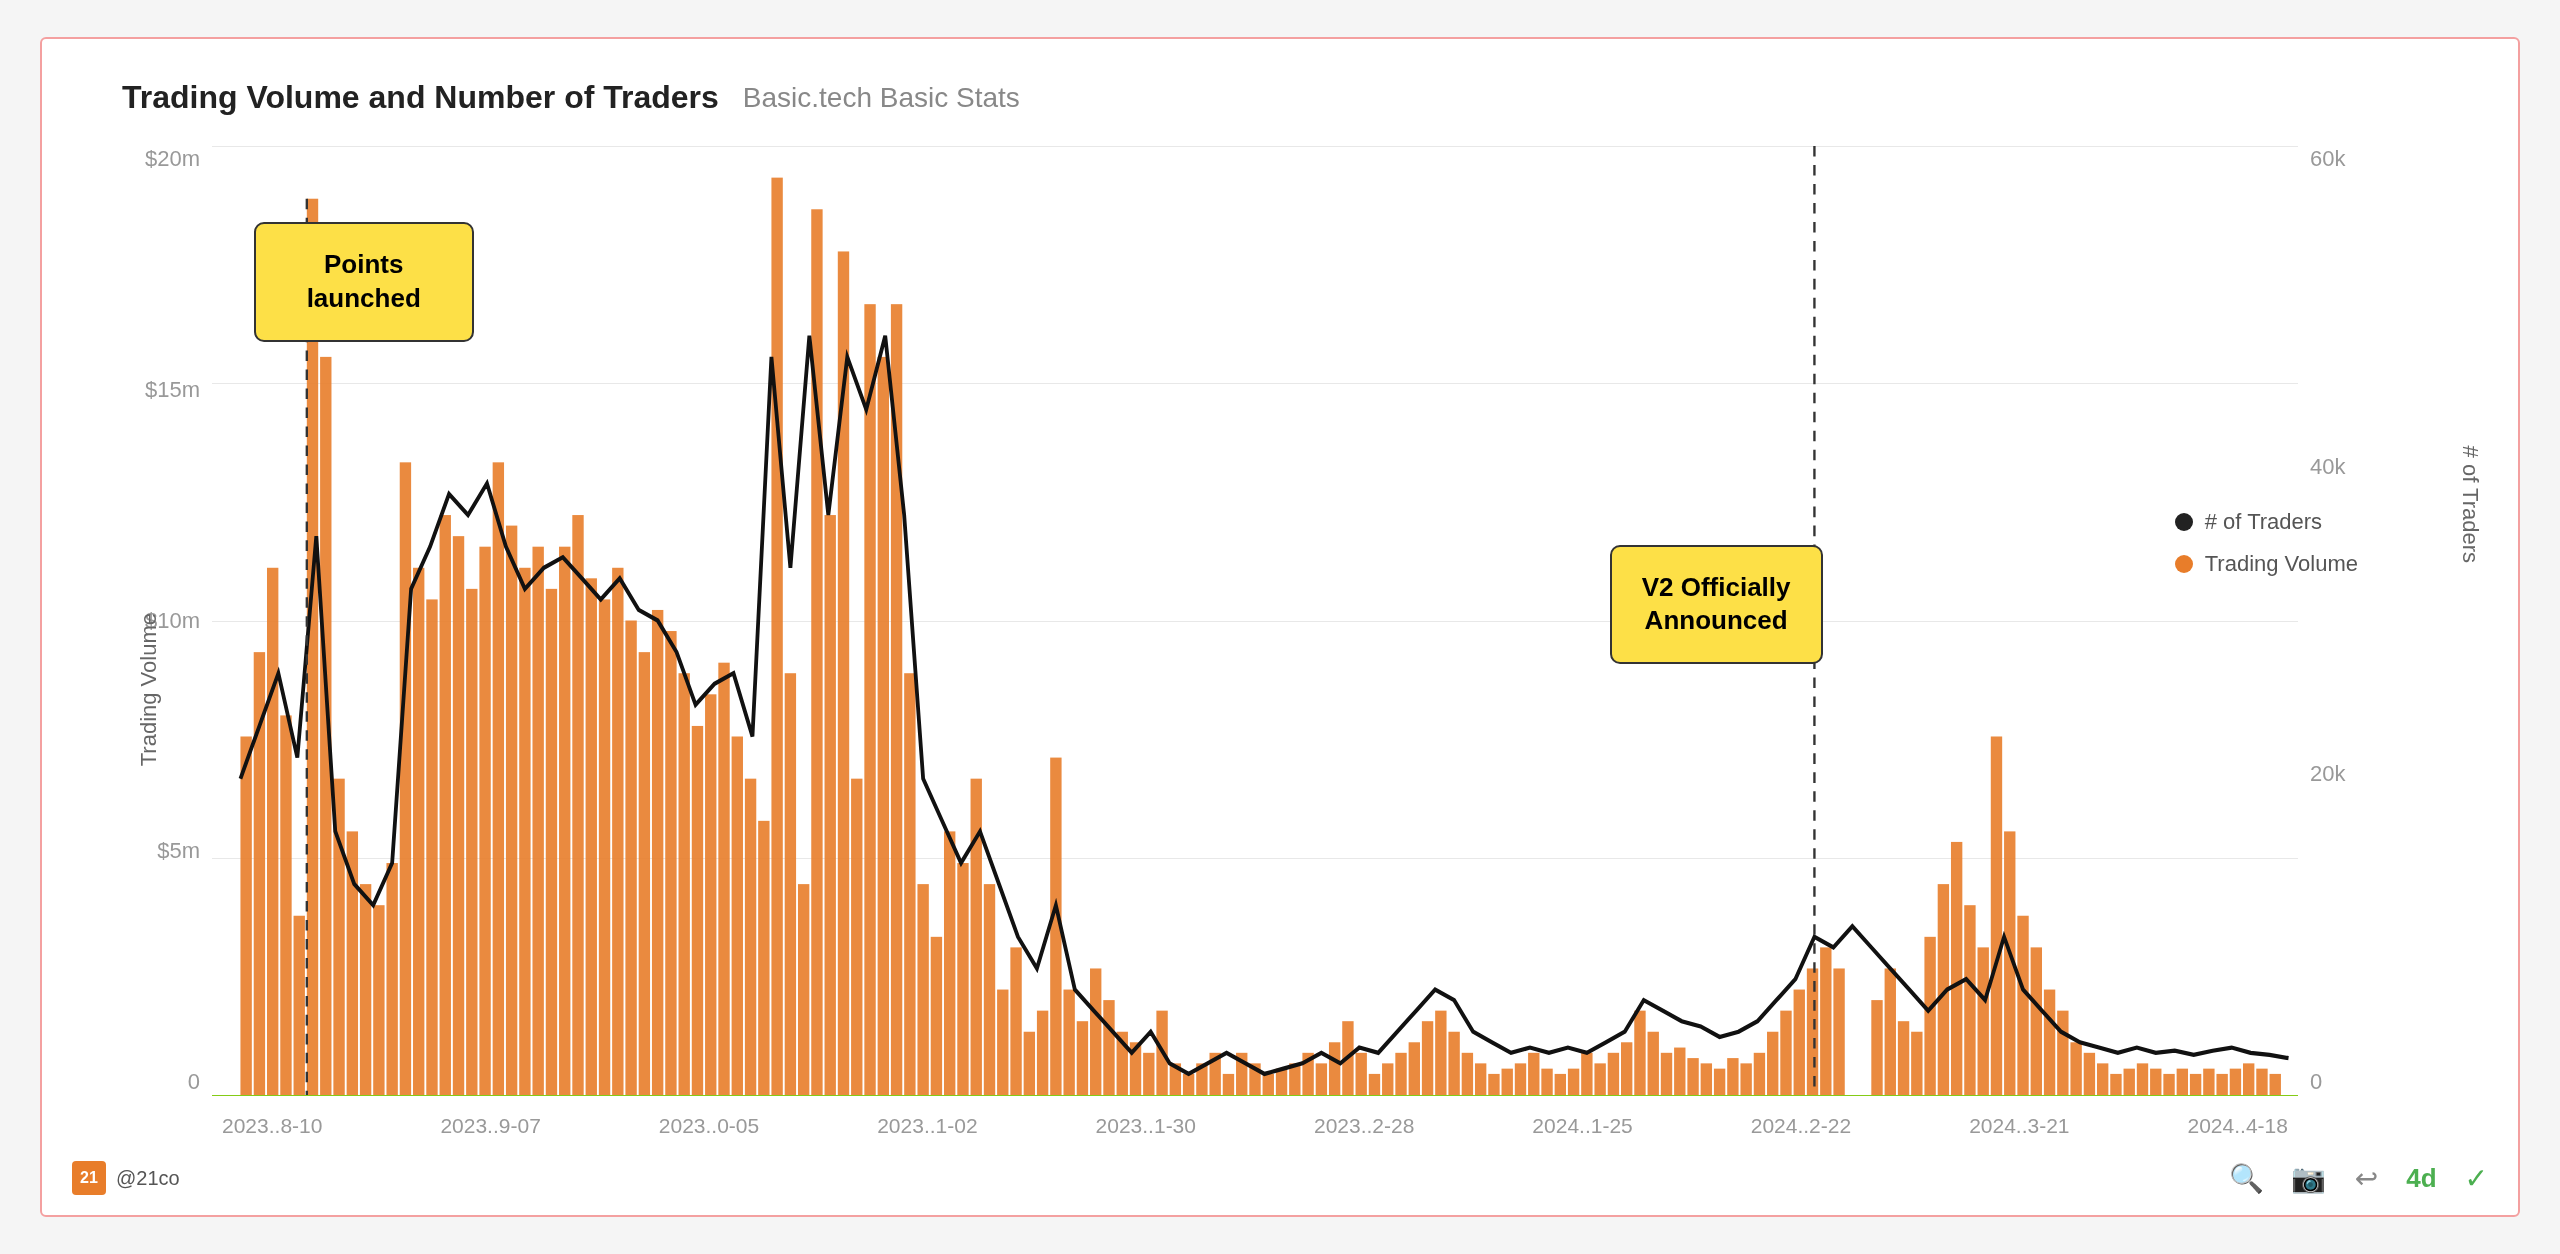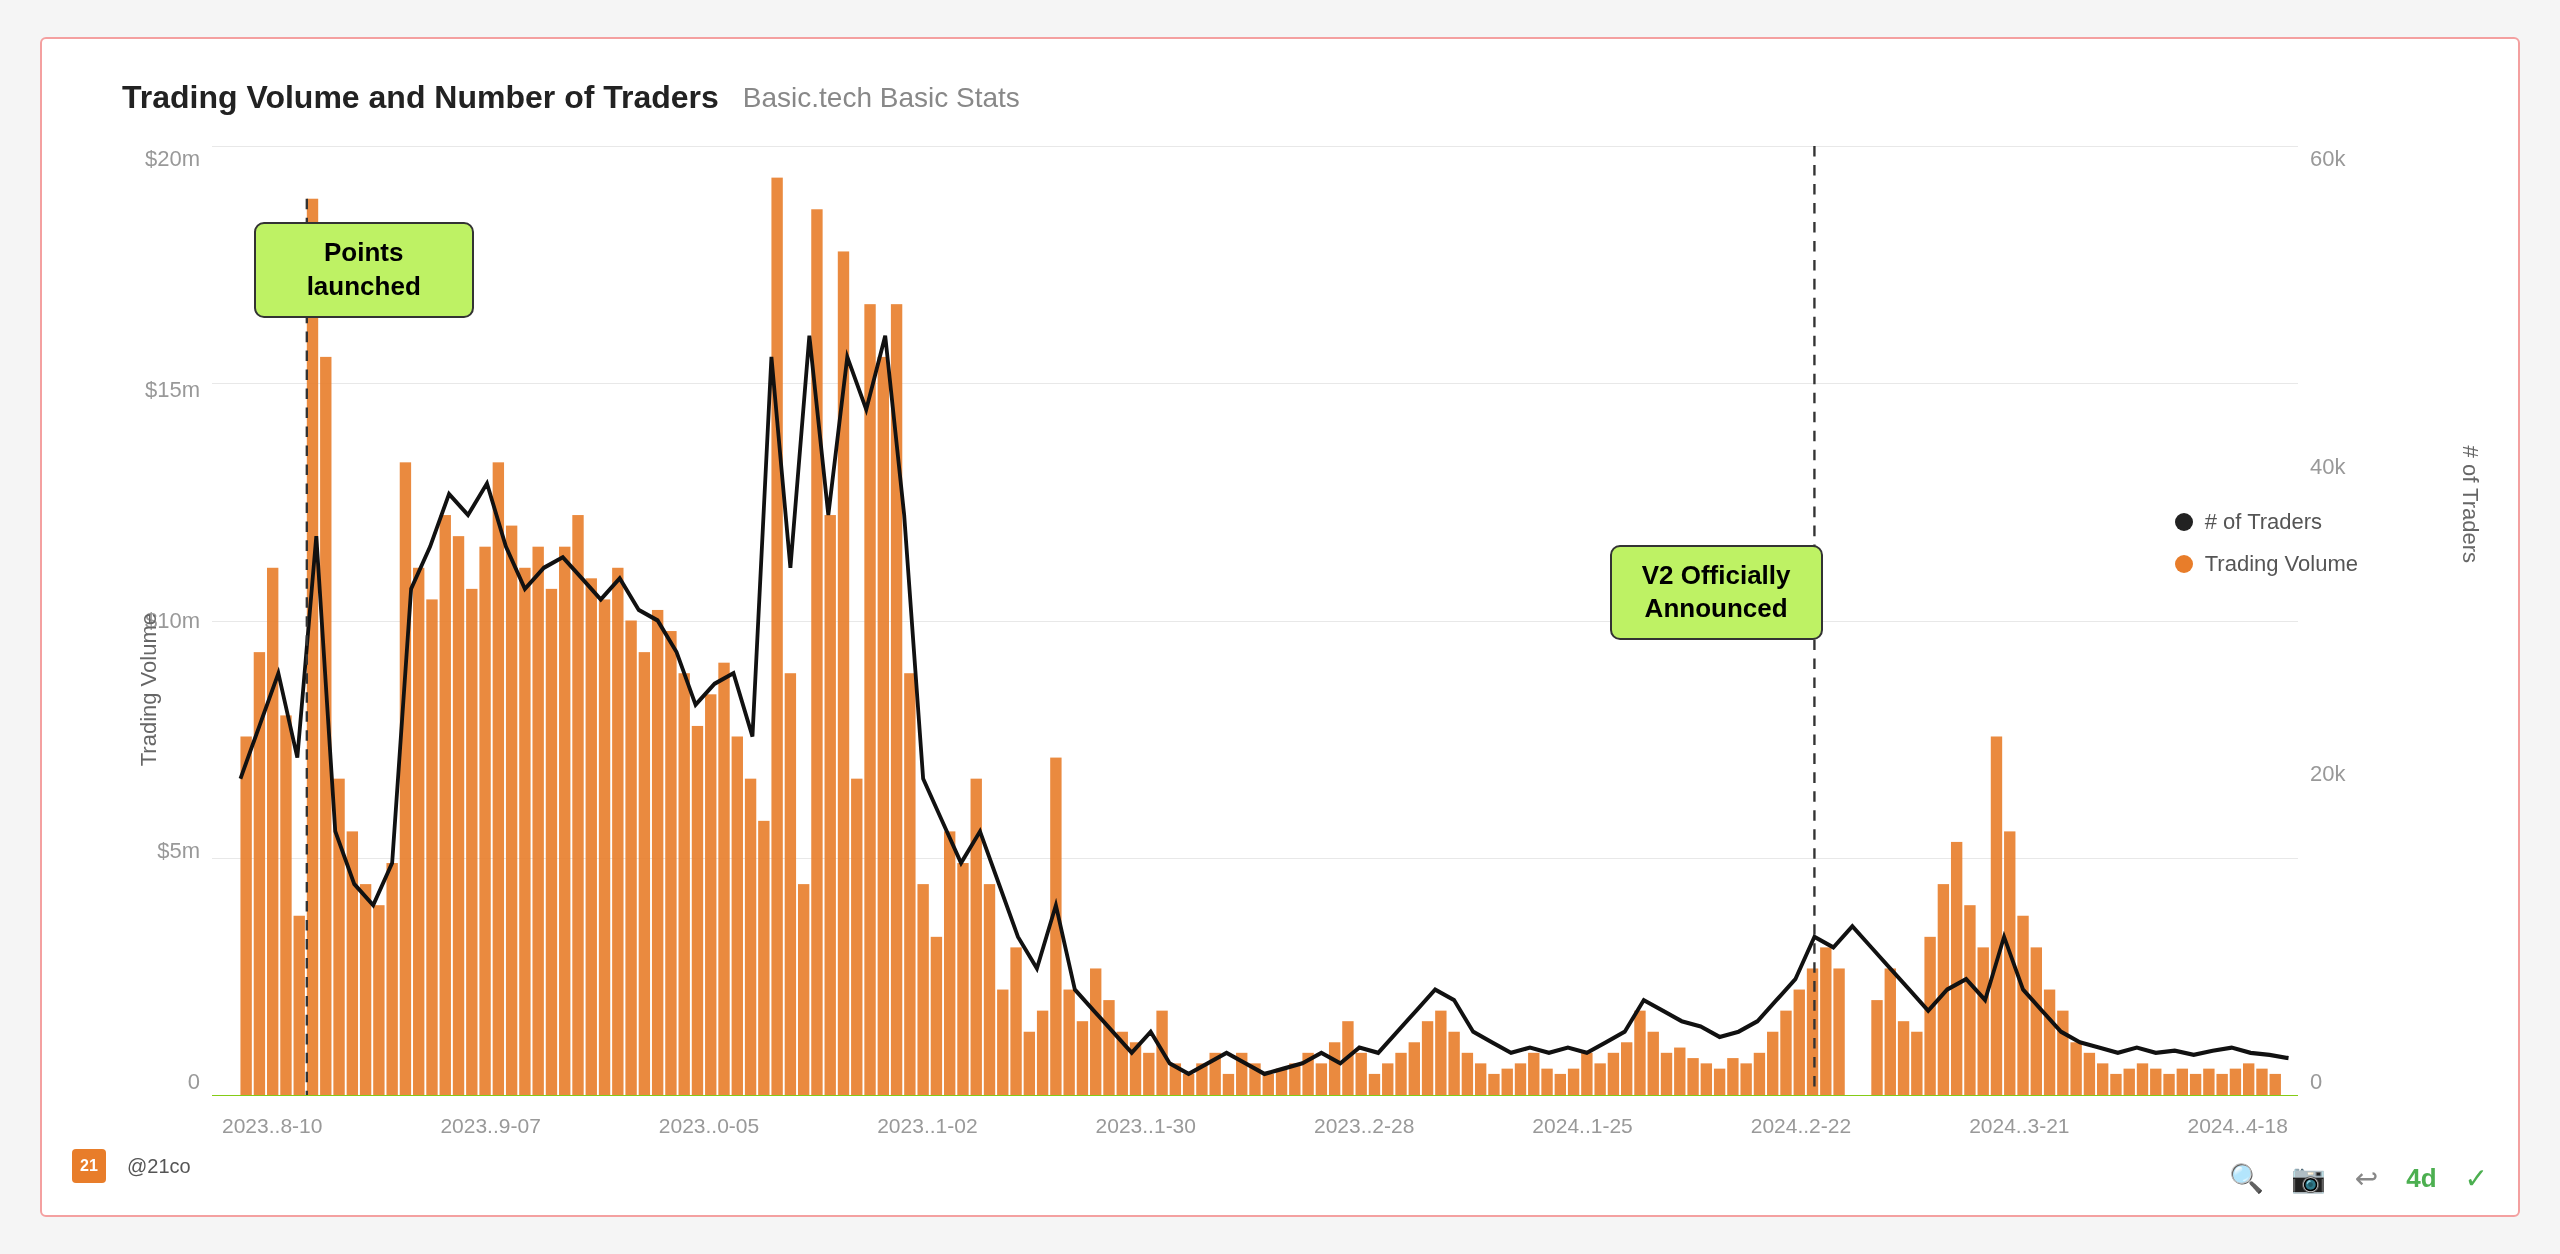--- a/index.html
+++ b/index.html
@@ -99,36 +99,36 @@
       font-size: 22px;
       color: #555;
     }
     .legend-dot {
       width: 18px;
       height: 18px;
       border-radius: 50%;
     }
     .annotation-box {
       position: absolute;
-      background: #bef264;
+      background: #fde047;
       border: 2.5px solid #333;
       border-radius: 10px;
-      padding: 12px 18px;
+      padding: 24px 18px;
       font-size: 26px;
       font-weight: 700;
       line-height: 1.3;
       text-align: center;
     }
     .footer {
       position: absolute;
-      bottom: 32px;
+      bottom: 20px;
       left: 30px;
       display: flex;
       align-items: center;
-      gap: 21px;
+      gap: 10px;
       font-size: 20px;
       color: #555;
     }
     .footer-logo {
       width: 34px;
       height: 34px;
       background: #e87d2a;
       border-radius: 4px;
       display: flex;
       align-items: center;

